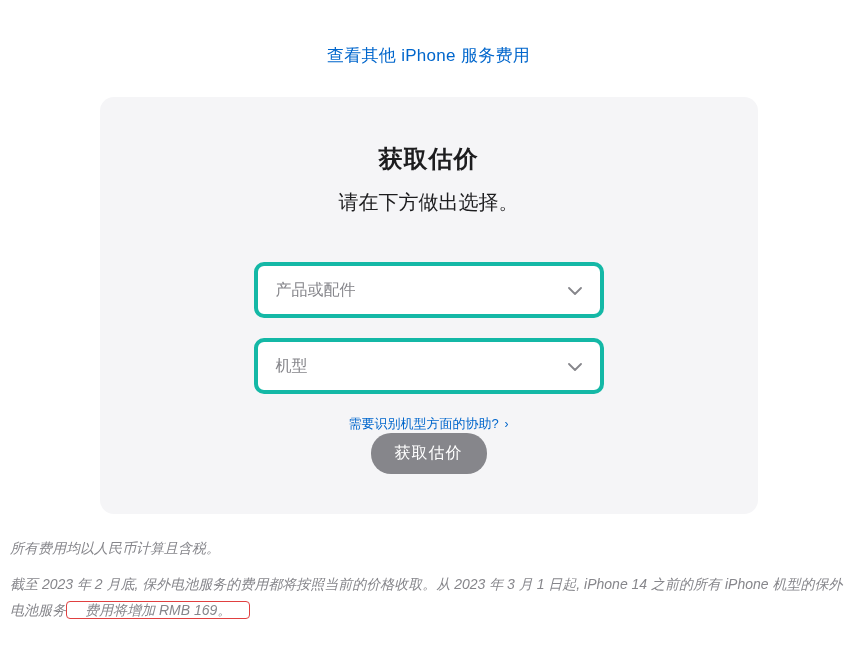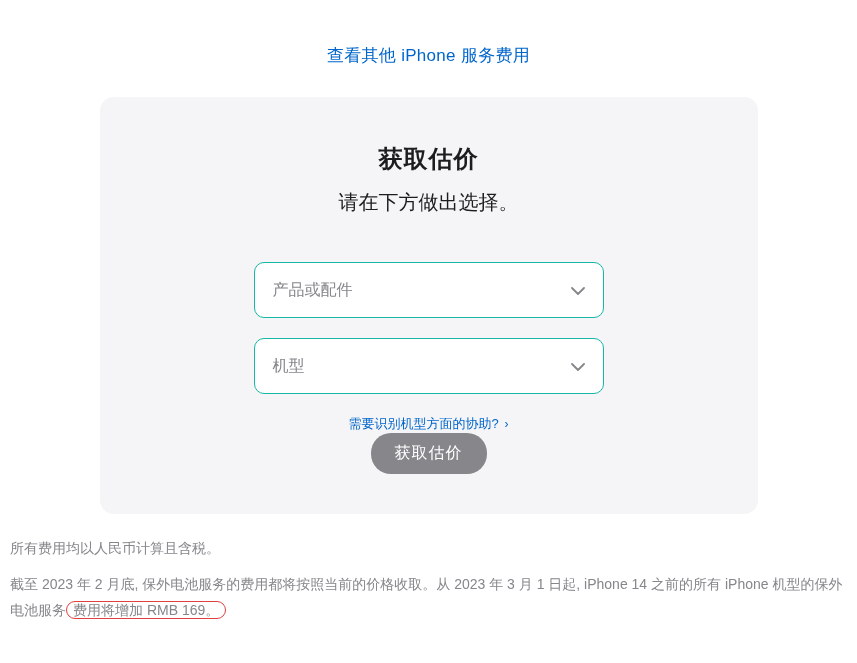--- a/index.html
+++ b/index.html
@@ -47,21 +47,21 @@
     }
     .select-wrapper {
       position: relative;
       width: 350px;
       margin: 0 auto 20px auto;
     }
     .select-box {
       width: 100%;
       height: 56px;
       background: #ffffff;
-      border: 1px solid #14b8a6;
+      border: 4px solid #14b8a6;
       border-radius: 10px;
       padding: 0 40px 0 18px;
       font-size: 16px;
       color: #86868b;
       text-align: left;
       cursor: pointer;
       display: flex;
       align-items: center;
       position: relative;
     }
@@ -92,28 +92,29 @@
       padding: 10px 24px;
       font-size: 16px;
       cursor: pointer;
       letter-spacing: 1px;
     }
     .footer-text {
       padding: 22px 10px 0 10px;
       font-size: 14px;
       color: #86868b;
       line-height: 1.85;
+      font-style: italic;
     }
     .footer-text p {
       margin-bottom: 10px;
     }
     .highlight-box {
       border: 1.5px solid #e04040;
-      border-radius: 9px;
-      padding: 0 6px;
+      border-radius: 4px;
+      padding: 0 18px;
       display: inline;
     }
   </style>
 </head>
 <body>
 
 <div class="top-link">
   <a href="#">查看其他 iPhone 服务费用</a>
 </div>
 

